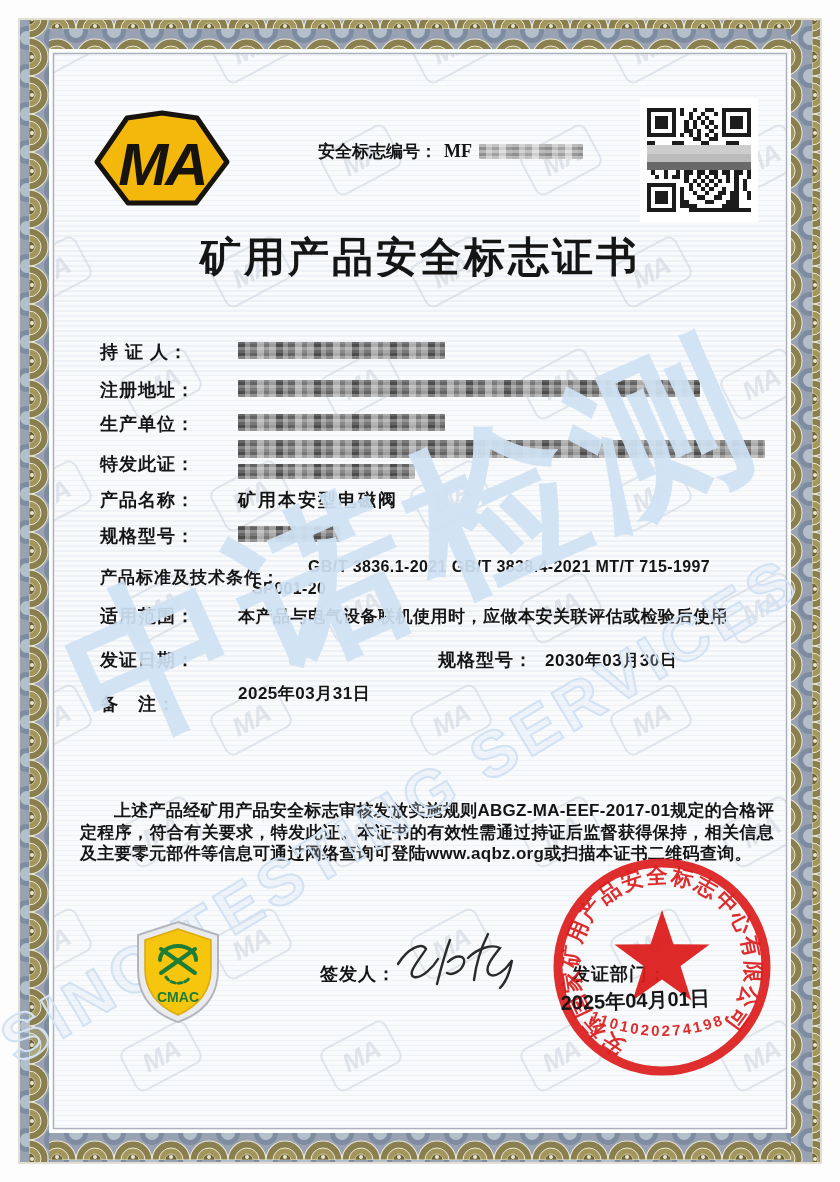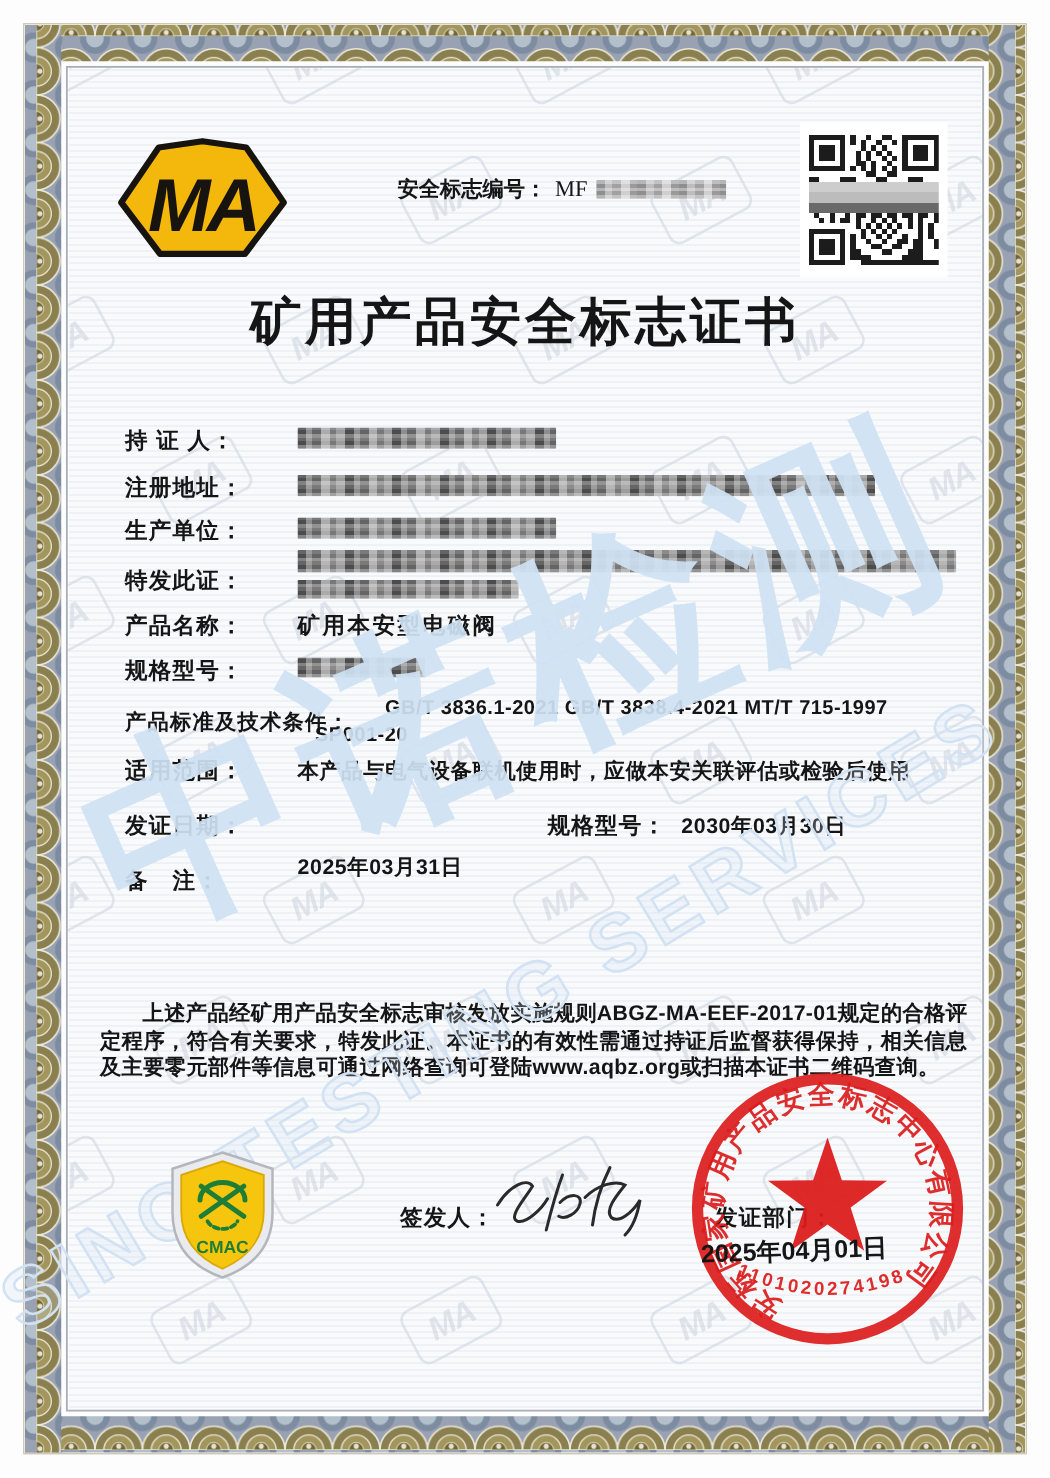--- a/index.html
+++ b/index.html
@@ -13,21 +13,21 @@
   
   .tiles{left:54px;top:54px;width:732px;height:1074px;overflow:hidden;}
   .ma-tile{position:absolute;width:70px;height:44px;border:2px solid rgba(203,211,222,.55);
            border-radius:9px;transform:rotate(-28deg);display:flex;align-items:center;justify-content:center;}
   .ma-tile span{font-style:italic;font-weight:900;font-size:26px;color:rgba(206,214,224,.6);letter-spacing:-1px;}
   
   .label{font-size:18px;font-weight:600;letter-spacing:1px;white-space:nowrap;margin-left:20px;}
   .value{font-size:17px;font-weight:600;letter-spacing:.5px;white-space:nowrap;}
   .title{left:0;top:230px;width:840px;text-align:center;font-size:41px;font-weight:900;letter-spacing:3px;}
   .serial-row{display:flex;align-items:center;gap:7px;font-size:17px;font-weight:600;}
-  .serial-prefix{font-family:"Liberation Serif","DejaVu Serif",serif;font-size:18px;font-weight:400;}
+  .serial-prefix{font-family:"Liberation Serif","DejaVu Serif",serif;font-size:18px;font-weight:700;}
   .statement{left:80px;top:800px;width:694px;font-size:17px;font-weight:700;line-height:21.5px;
              text-align:justify;text-indent:34px;letter-spacing:.3px;}
   
   .mosaic{display:inline-block;border-radius:1px;
     background-image:
       repeating-linear-gradient(0deg,rgba(255,255,255,.30) 0 3px,rgba(0,0,0,0) 3px 6px,rgba(255,255,255,.14) 6px 9px),
       repeating-linear-gradient(90deg,#4c4c4c 0 7px,#8d8d8d 7px 12px,#646464 12px 19px,#ababab 19px 26px,#787878 26px 31px,#9c9c9c 31px 38px);}
   .mosaic-light{display:inline-block;border-radius:1px;
     background-image:
       repeating-linear-gradient(0deg,rgba(255,255,255,.35) 0 3px,rgba(0,0,0,0) 3px 6px),

